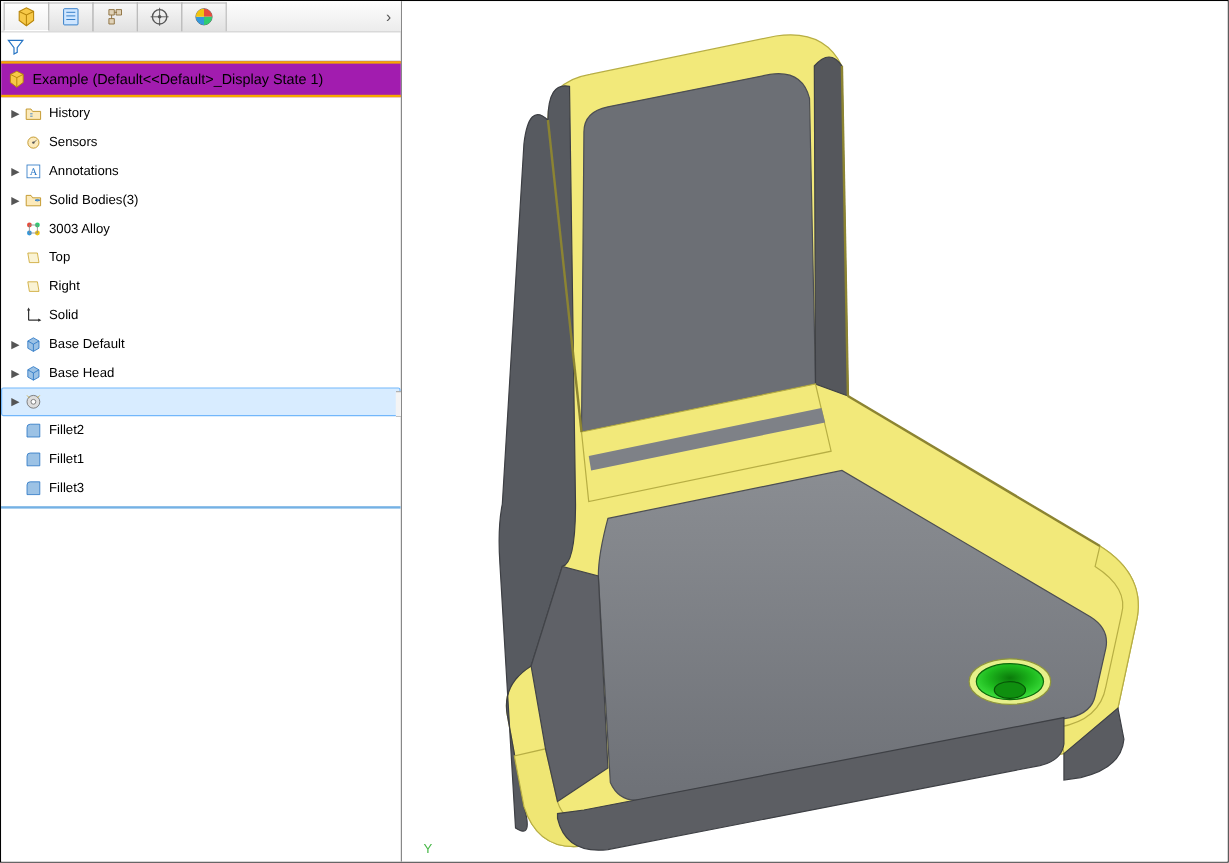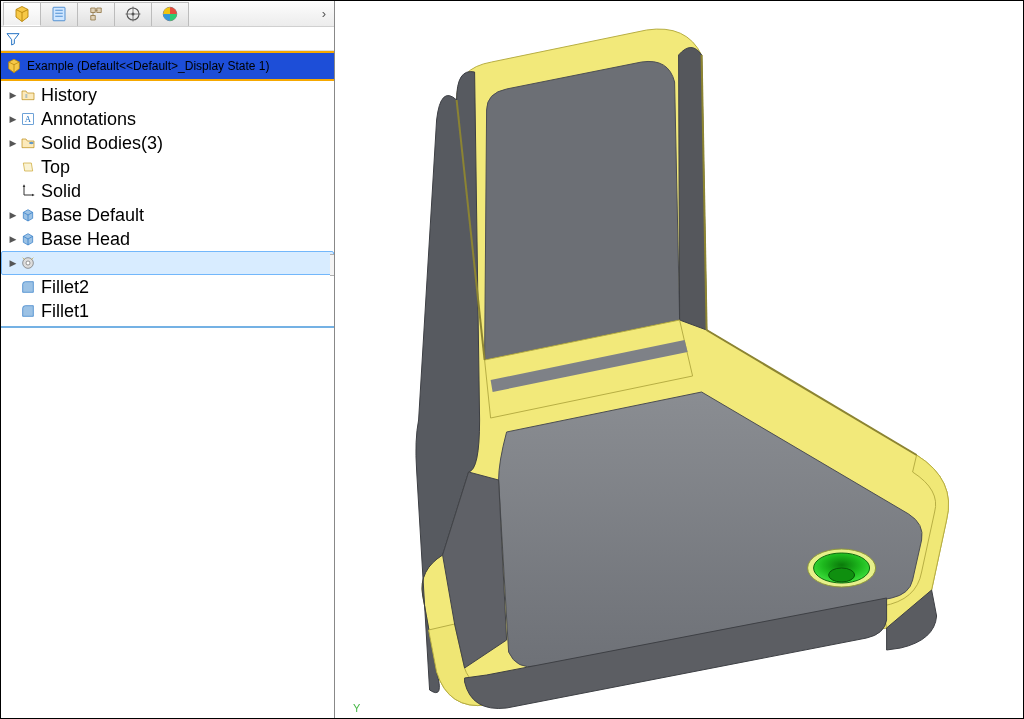--- a/index.html
+++ b/index.html
@@ -14,30 +14,30 @@
 .tabbtn.active { background: linear-gradient(#fff,#f0f0f0); border-bottom: 1px solid #fff; position:relative; z-index:2; }
 .tabbtn svg { width: 18px; height: 18px; }
 .tabstrip .spacer { flex:1; }
 .tabstrip .chev { padding:0 8px; color:#555; font-size:13px; cursor:pointer; }
 
 
 .filterrow { display:flex; align-items:center; height:24px; border-bottom:1px solid #e0e0e0; padding-left:4px; }
 .filterrow svg { width:16px; height:16px; }
 
 
-.rootnode { display:flex; align-items:center; padding:4px 4px; border-top:2px solid #f6a800; border-bottom:2px solid #f6a800; background:#1d4ed8; }
+.rootnode { display:flex; align-items:center; padding:4px 4px; border-top:2px solid #f6a800; border-bottom:2px solid #f6a800; background:#a21caf; }
 .rootnode .icon-slot { width:18px; height:18px; display:flex; align-items:center; justify-content:center; margin-right:4px; }
 .rootnode .label { font-size:12px; white-space:nowrap; overflow:hidden; text-overflow:ellipsis; }
 
 
 .tree { flex:1; overflow:auto; padding:2px 0; }
 .tree-item { display:flex; align-items:center; height:24px; padding-left:8px; cursor:default; }
 .expander { width:8px; color:#555; font-size:9px; text-align:center; margin-right:2px; }
 .tree-item .icon-slot { width:18px; height:18px; display:flex; align-items:center; justify-content:center; margin-right:4px; }
-.tree-item .lbl { font-size:18px; white-space:nowrap; }
+.tree-item .lbl { font-size:11px; white-space:nowrap; }
 .tree-item.selected { background:#d8ecff; border:1px solid #72b7fb; border-radius:2px; padding-left:7px; height:24px; }
 .tree-divider { height:0; border-top:2px solid #74b1e4; margin:3px 0 0 0; }
 .tree-grab { position:relative; }
 .tree-grab::after { content:""; position:absolute; right:-6px; top:2px; width:8px; height:20px; border:1px solid #b0b0b0; border-left:none; border-radius:0 3px 3px 0; background:#f4f4f4; }
 
 
 .viewport { flex:1; position:relative; background:#fff; overflow:hidden; }
 .model { position:absolute; left:50%; top:50%; transform:translate(-52%,-50%); }
 .axis { position:absolute; left:18px; bottom:4px; font-size:11px; color:#49b849; }
 
@@ -113,20 +113,31 @@
         <span class="expander">▶</span>
         <span class="icon-slot">
             <svg class="ico-generic" viewBox="0 0 24 24">
               <path d="M3 6h6l2 3h10v10H3z" fill="#fceabb" stroke="#b8860b"></path>
               <path d="M8 12h3M8 15h3" stroke="#2674c4"></path>
             </svg>
           </span>
         <span class="lbl">History</span>
       </div>
       <div class="tree-item">
+        <span class="expander"></span>
+        <span class="icon-slot">
+            <svg class="ico-generic" viewBox="0 0 24 24">
+              <circle cx="12" cy="12" r="7" fill="#fceabb" stroke="#b8860b"></circle>
+              <path d="M12 12l4-3" stroke="#555"></path>
+              <circle cx="12" cy="12" r="1.5" fill="#555"></circle>
+            </svg>
+          </span>
+        <span class="lbl">Sensors</span>
+      </div>
+      <div class="tree-item">
         <span class="expander">▶</span>
         <span class="icon-slot">
             <svg class="ico-generic" viewBox="0 0 24 24">
               <rect x="4" y="4" width="16" height="16" fill="none" stroke="#2674c4"></rect>
               <text x="12" y="17" text-anchor="middle" font-size="13" fill="#2674c4" font-family="serif">A</text>
             </svg>
           </span>
         <span class="lbl">Annotations</span>
       </div>
       <div class="tree-item">
@@ -136,24 +147,49 @@
               <path d="M3 6h6l2 3h10v10H3z" fill="#fceabb" stroke="#b8860b"></path>
               <path d="M14 12l3-1 3 1-3 1z" fill="#69a7dd" stroke="#2674c4"></path>
             </svg>
           </span>
         <span class="lbl">Solid Bodies(3)</span>
       </div>
       <div class="tree-item">
         <span class="expander"></span>
         <span class="icon-slot">
             <svg class="ico-generic" viewBox="0 0 24 24">
+              <circle cx="7" cy="7" r="3" fill="#e74c3c"></circle>
+              <circle cx="17" cy="7" r="3" fill="#2ecc71"></circle>
+              <circle cx="7" cy="17" r="3" fill="#3498db"></circle>
+              <circle cx="17" cy="17" r="3" fill="#f1c40f"></circle>
+              <line x1="7" y1="7" x2="17" y2="7" stroke="#888"></line>
+              <line x1="7" y1="7" x2="7" y2="17" stroke="#888"></line>
+              <line x1="17" y1="7" x2="17" y2="17" stroke="#888"></line>
+              <line x1="7" y1="17" x2="17" y2="17" stroke="#888"></line>
+            </svg>
+          </span>
+        <span class="lbl">3003 Alloy</span>
+      </div>
+      <div class="tree-item">
+        <span class="expander"></span>
+        <span class="icon-slot">
+            <svg class="ico-generic" viewBox="0 0 24 24">
               <path d="M5 6 L17 6 L19 18 L7 18 Z" fill="#faf3d4" stroke="#c9a227"></path>
             </svg>
           </span>
         <span class="lbl">Top</span>
+      </div>
+      <div class="tree-item">
+        <span class="expander"></span>
+        <span class="icon-slot">
+            <svg class="ico-generic" viewBox="0 0 24 24">
+              <path d="M5 6 L17 6 L19 18 L7 18 Z" fill="#faf3d4" stroke="#c9a227"></path>
+            </svg>
+          </span>
+        <span class="lbl">Right</span>
       </div>
       <div class="tree-item">
         <span class="expander"></span>
         <span class="icon-slot">
             <svg class="ico-generic" viewBox="0 0 24 24">
               <line x1="6" y1="18" x2="6" y2="4" stroke="#333" stroke-width="1.5"></line>
               <line x1="6" y1="18" x2="20" y2="18" stroke="#333" stroke-width="1.5"></line>
               <polygon points="6,2 4,6 8,6" fill="#333"></polygon>
               <polygon points="22,18 18,16 18,20" fill="#333"></polygon>
             </svg>
@@ -200,20 +236,29 @@
         <span class="lbl">Fillet2</span>
       </div>
       <div class="tree-item">
         <span class="expander"></span>
         <span class="icon-slot">
             <svg class="ico-generic" viewBox="0 0 24 24">
               <path d="M4 20 L4 8 Q4 4 8 4 L20 4 L20 20 Z" fill="#9cc2e5" stroke="#2674c4"></path>
             </svg>
           </span>
         <span class="lbl">Fillet1</span>
+      </div>
+      <div class="tree-item">
+        <span class="expander"></span>
+        <span class="icon-slot">
+            <svg class="ico-generic" viewBox="0 0 24 24">
+              <path d="M4 20 L4 8 Q4 4 8 4 L20 4 L20 20 Z" fill="#9cc2e5" stroke="#2674c4"></path>
+            </svg>
+          </span>
+        <span class="lbl">Fillet3</span>
       </div>
       <div class="tree-divider"></div>
     </div>
   </div>
 
   <div class="viewport">
     <svg class="model" width="620" height="720" viewBox="0 0 620 720">
       <defs>
         <radialGradient id="holeGrad" cx="50%" cy="40%" r="60%">
           <stop offset="0%" stop-color="#0a7a0a"></stop>

